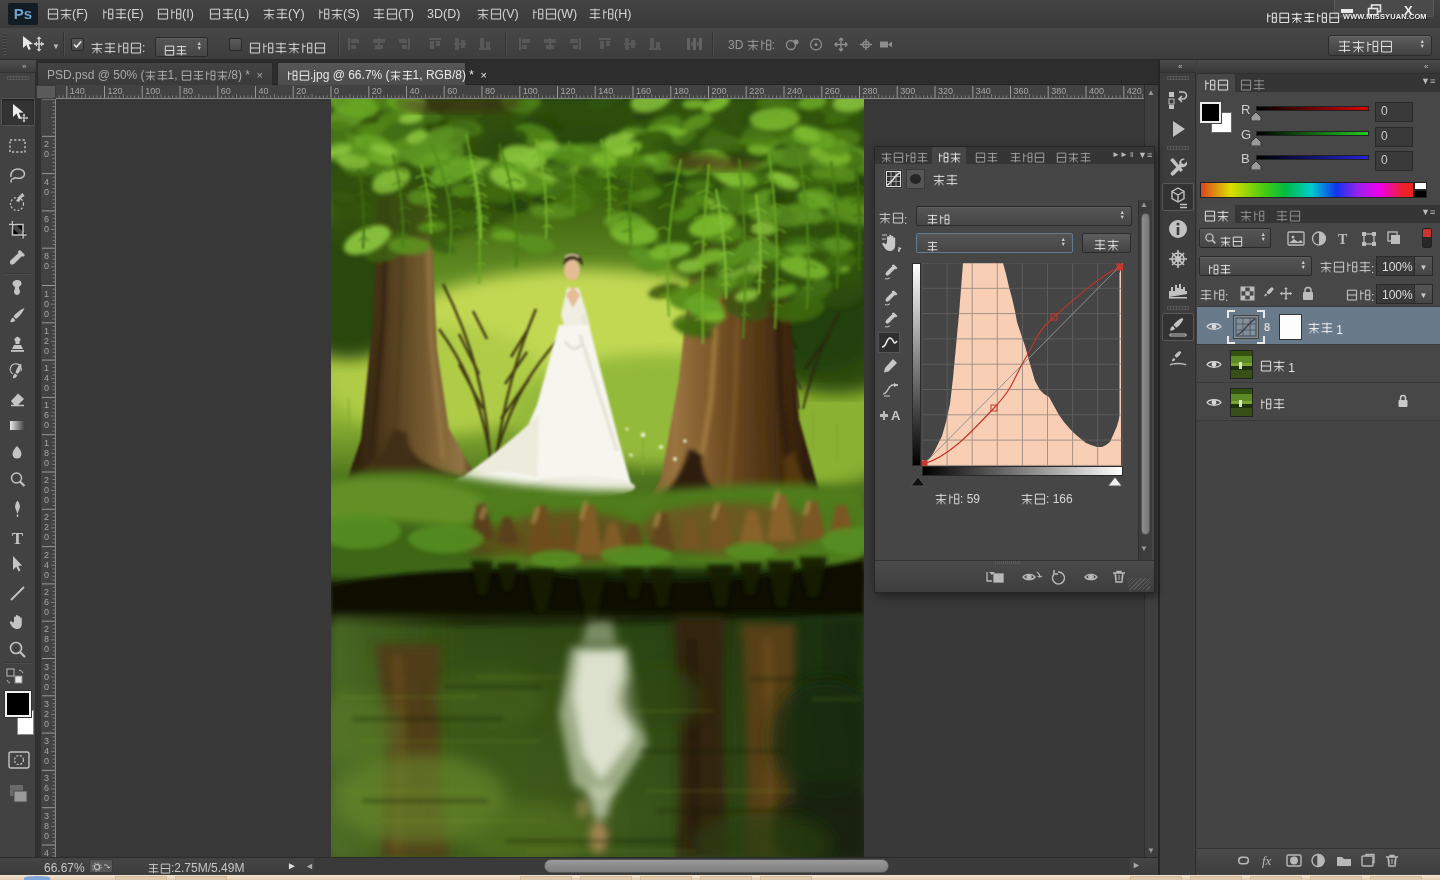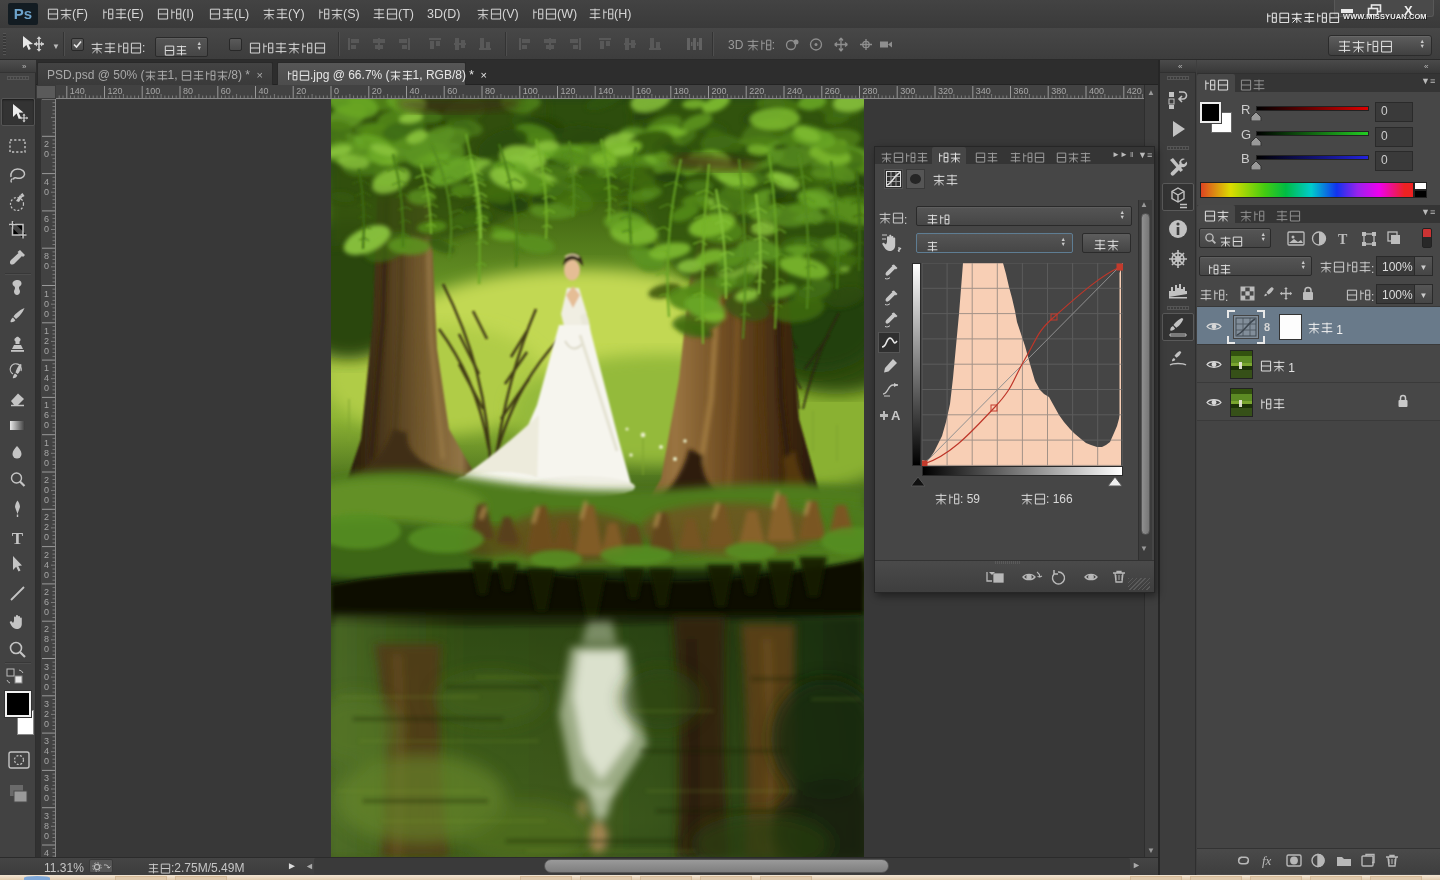--- a/index.html
+++ b/index.html
@@ -1754,21 +1754,21 @@
           <path d="M101 105 l-8 3 M101 105 l6 3" stroke="#74b02a" stroke-width="1.6" fill="none" opacity="0.55"></path>
           <path d="M101 115 l-7 3 M101 115 l5 3" stroke="#74b02a" stroke-width="1.6" fill="none" opacity="0.54"></path>
           <path d="M101 125 l-6 2 M101 125 l4 3" stroke="#74b02a" stroke-width="1.6" fill="none" opacity="0.81"></path>
         </g>
 </svg>
     </div>
     <div style="position:absolute;left:1144px;top:85px;width:14px;height:772px;background:#3e3e3e;border-left:1px solid #2e2e2e;"></div>
     <div style="position:absolute;left:1147px;top:88px;color:#999;font-size:8px;">▲</div>
     <div style="position:absolute;left:1147px;top:846px;color:#999;font-size:8px;">▼</div>
     <div style="position:absolute;left:0px;top:857px;width:1158px;height:18px;background:linear-gradient(#454545,#3c3c3c);border-top:1px solid #2b2b2b;"></div>
-    <div style="position:absolute;left:44px;top:861px;font-size:12px;color:#c6c6c6;">11.31%</div>
+    <div style="position:absolute;left:44px;top:861px;font-size:12px;color:#c6c6c6;">66.67%</div>
     <div style="position:absolute;left:89px;top:859px;width:24px;height:14px;background:#565656;border:1px solid #3a3a3a;border-radius:2px;">
       <svg width="22" height="12" viewBox="0 0 22 12" style="position:absolute;left:1px;top:1px">
         <circle cx="6" cy="6" r="2.6" fill="none" stroke="#bbb" stroke-width="1.2"></circle>
         <circle cx="6" cy="6" r="4.2" fill="none" stroke="#bbb" stroke-width="1" stroke-dasharray="1.5 1.8"></circle>
         <path d="M13 4 a4 4 0 0 1 5 3 m0 0 l1.5-1.5 m-1.5 1.5 l-1.8-.8" stroke="#bbb" fill="none"></path>
       </svg>
     </div>
     <div style="position:absolute;left:148px;top:861px;font-size:12px;color:#c6c6c6;"><svg width="23" height="11" viewBox="0 0 23 11" style="display:inline-block;vertical-align:-2px" stroke="#c6c6c6" stroke-width="1" fill="none">
         <line x1="0.9" y1="1.6" x2="10.1" y2="1.6"></line>
         <line x1="1.3" y1="5.3" x2="9.7" y2="5.3"></line>

